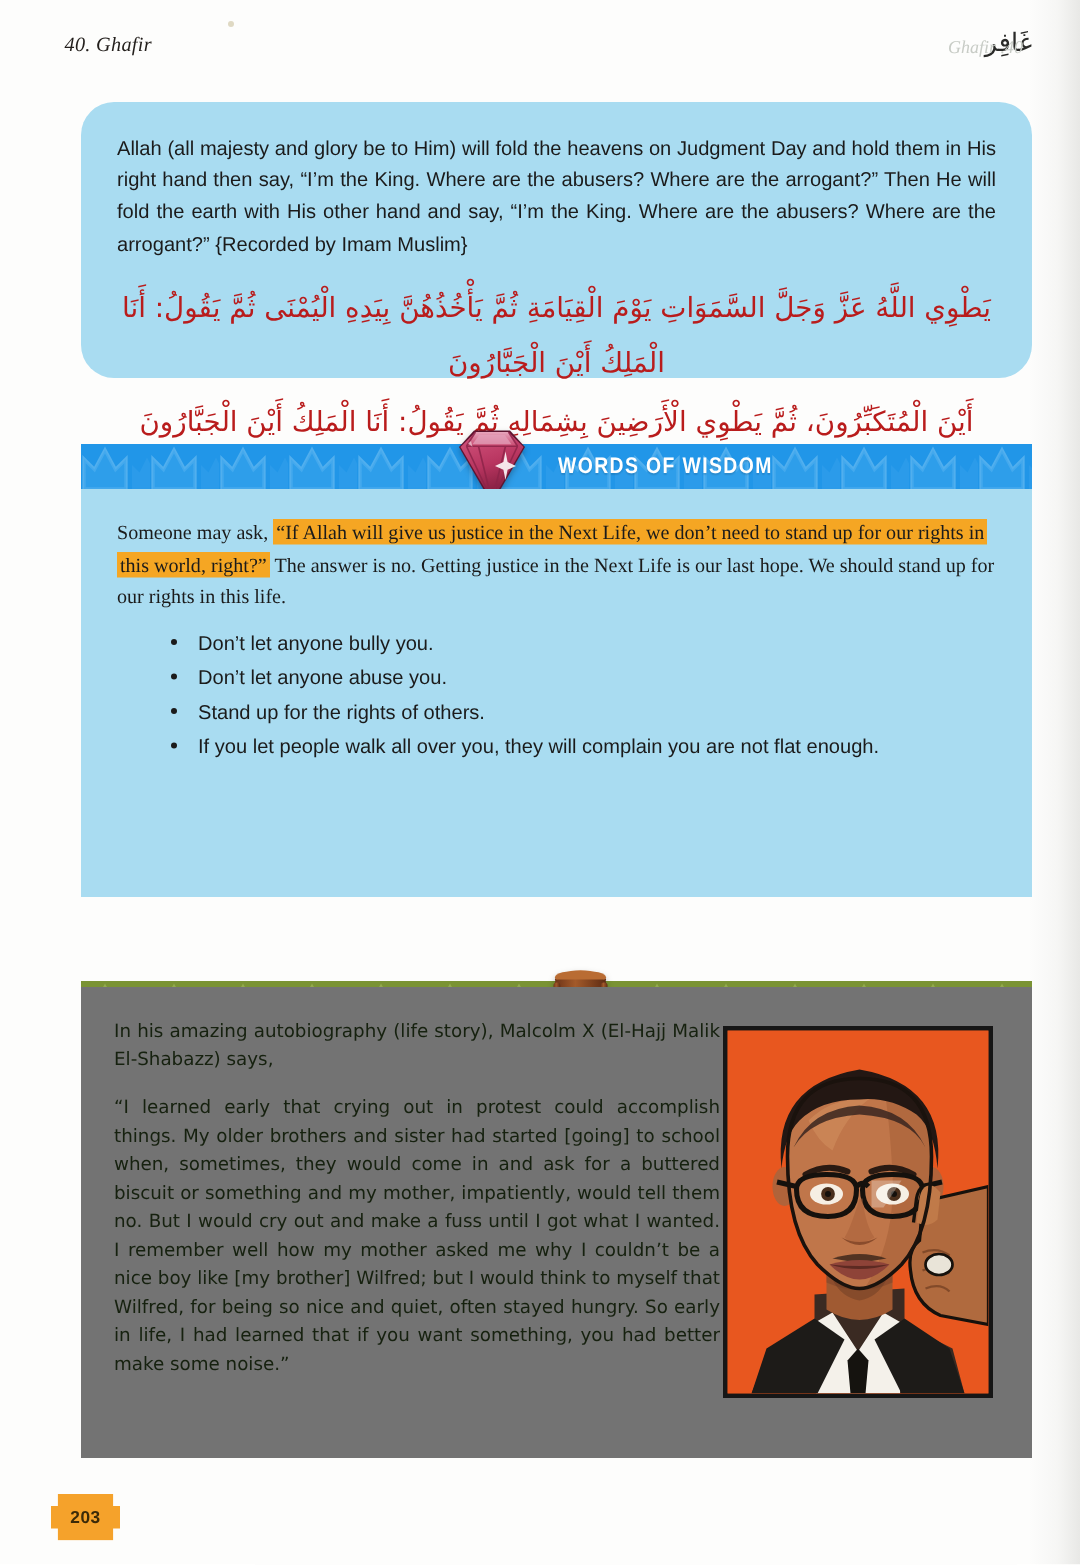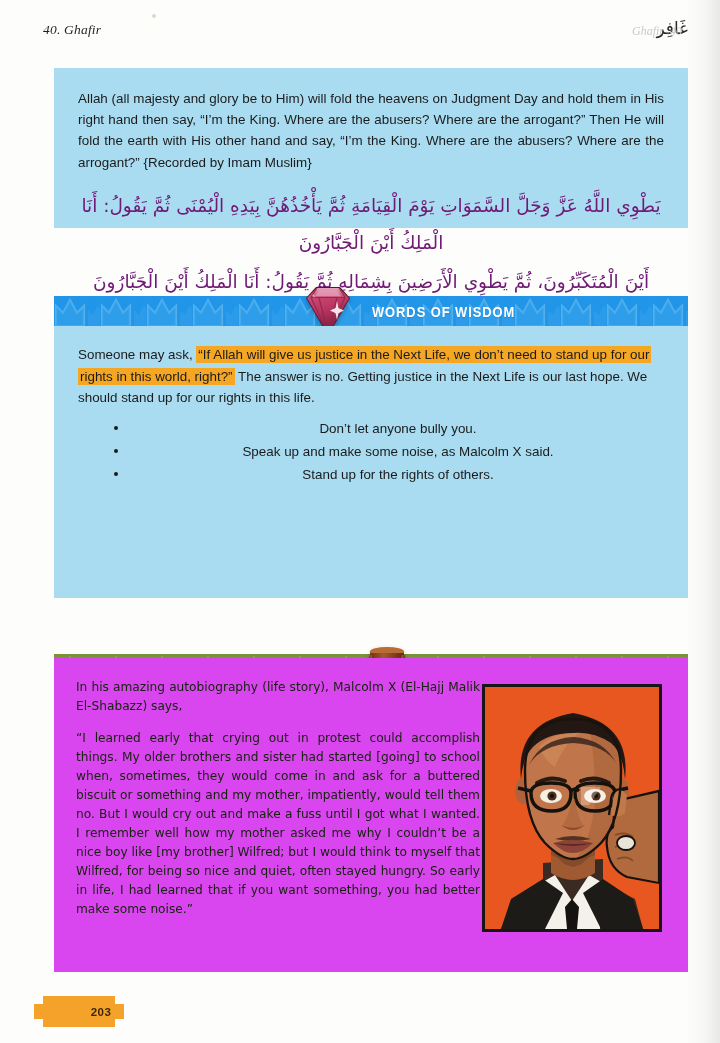--- a/index.html
+++ b/index.html
@@ -83,37 +83,38 @@
   .box {
     position: absolute;
     left: 54px;
     width: 634px;
     box-sizing: border-box;
   }
 
   
   .hadith-box {
     top: 68px;
-    height: 160px;
+    height: 184px;
     background: #a9dcf1;
     padding: 20px 24px 10px 24px;
+    border-radius: 22px;
   }
   .hadith-en {
     font-size: 13.4px;
     line-height: 1.58;
     text-align: justify;
     color: #1b1b1b;
     margin: 0;
   }
   .arabic {
     direction: rtl;
     text-align: center;
     font-size: 18.5px;
     line-height: 2.0;
-    color: #701a75;
+    color: #b91c1c;
     margin: 14px 2px 0 2px;
     font-family: "DejaVu Sans", "Liberation Sans", sans-serif;
   }
 
   
   .banner {
     position: absolute;
     left: 54px;
     width: 634px;
     height: 30px;
@@ -180,56 +181,56 @@
     height: 272px;
     background: #a9dcf1;
     padding: 18px 24px 12px 24px;
   }
   .wisdom-intro {
     font-size: 13.4px;
     line-height: 1.62;
     color: #1b1b1b;
     margin: 0 0 6px 0;
     text-align: left;
+    font-family: Liberation Serif, serif;
   }
   .hl {
     background: #f5a623;
     padding: 1px 2px;
     box-decoration-break: clone;
     -webkit-box-decoration-break: clone;
   }
   .wisdom-list {
     margin: 8px 0 0 0;
     padding: 0 0 0 36px;
     list-style: none;
   }
   .wisdom-list li {
     font-size: 13.4px;
     line-height: 1.72;
     color: #1b1b1b;
     position: relative;
     padding-left: 18px;
-    text-align: center;
   }
   .wisdom-list li::before {
     content: "";
     position: absolute;
     left: 0;
     top: 9px;
     width: 4px;
     height: 4px;
     border-radius: 50%;
     background: #1b1b1b;
   }
 
   
   .story-box {
     top: 658px;
     height: 314px;
-    background: #d946ef;
+    background: #737373;
     padding: 20px 22px 14px 22px;
   }
   .story-text-col {
     width: 404px;
     float: left;
   }
   .story-p {
     font-family: "DejaVu Sans", sans-serif;
     font-size: 12.2px;
     line-height: 1.56;
@@ -262,21 +263,20 @@
     height: 31px;
     background: #f5a22b;
     color: #3b2a08;
     font-size: 11.5px;
     font-weight: bold;
     display: flex;
     align-items: center;
     justify-content: center;
     letter-spacing: 0.4px;
     clip-path: polygon(0% 26%, 10% 26%, 10% 0%, 90% 0%, 90% 26%, 100% 26%, 100% 74%, 90% 74%, 90% 100%, 10% 100%, 10% 74%, 0% 74%);
-    padding-left: 44px;
   }
 </style>
 </head>
 <body>
 
 <div class="page">
 
   <div class="header">
     <div class="header-left">40. Ghafir</div>
     <div class="header-right">
@@ -343,22 +343,23 @@
   </div>
 
   <div class="box wisdom-box">
     <p class="wisdom-intro">
       <span>Someone may ask,</span>
       <span class="hl">“If Allah will give us justice in the Next Life, we don’t need to stand up for our rights in this world, right?”</span>
       <span>The answer is no. Getting justice in the Next Life is our last hope. We should stand up for our rights in this life.</span>
     </p>
     <ul class="wisdom-list">
       <li>Don’t let anyone bully you.</li>
-      <li>Speak up and make some noise, as Malcolm X said.</li>
+      <li>Don’t let anyone abuse you.</li>
       <li>Stand up for the rights of others.</li>
+      <li>If you let people walk all over you, they will complain you are not flat enough.</li>
     </ul>
   </div>
 
   <div class="banner side-banner">
     <div class="banner-strip">
       <svg class="pattern" width="634" height="30" viewBox="0 0 634 30" preserveAspectRatio="none">
         <defs>
           <pattern id="crownGreen" x="0" y="0" width="46" height="30" patternUnits="userSpaceOnUse">
             <path d="M2 30 L2 10 L9 17 L16 4 L23 17 L30 10 L30 30 Z" fill="none" stroke="#a7bd63" stroke-width="2.2"></path>
             <path d="M2 30 L2 10 L9 17 L16 4 L23 17 L30 10 L30 30 Z" fill="#91a94c" opacity="0.55"></path>

